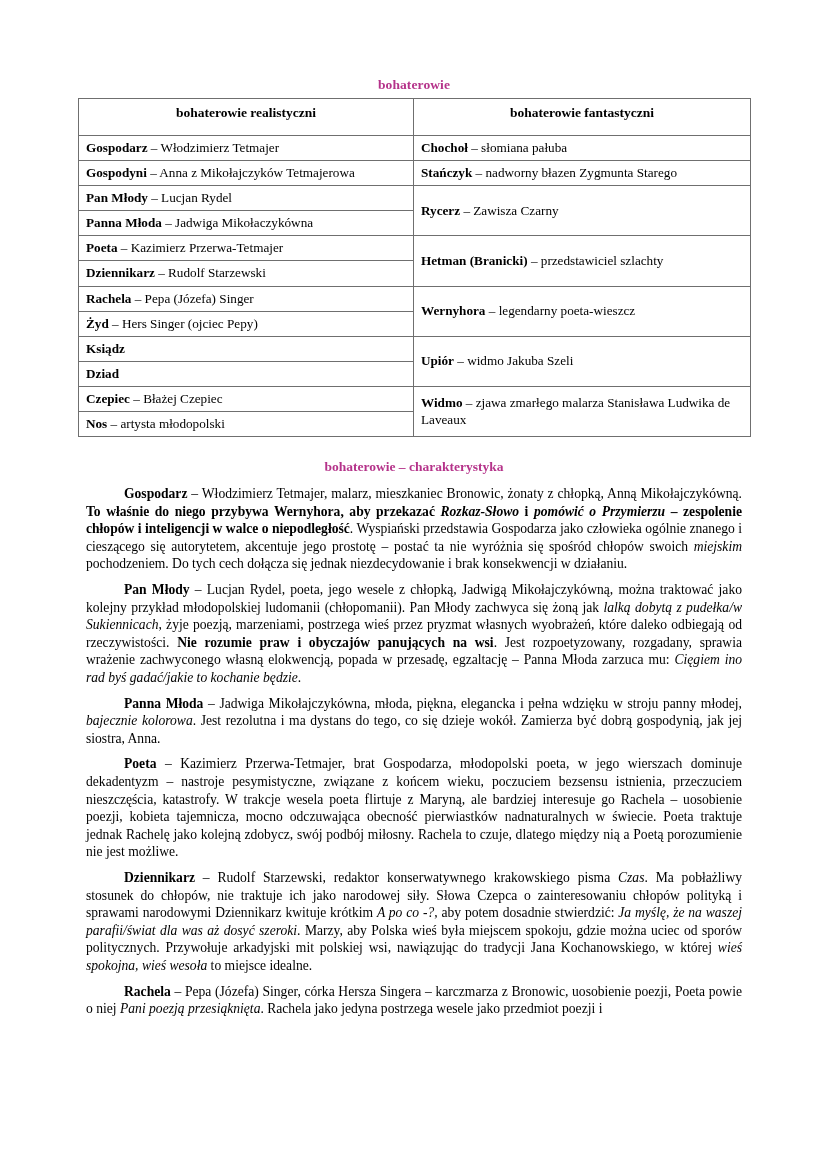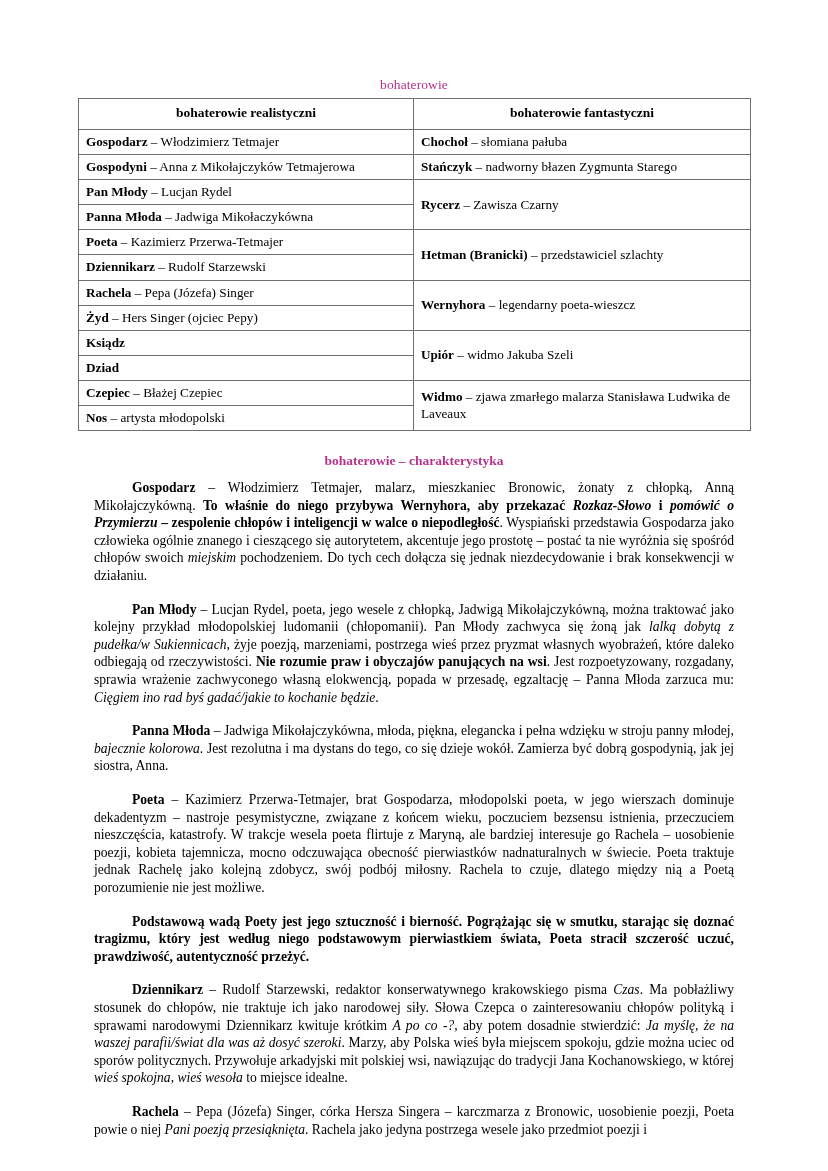--- a/index.html
+++ b/index.html
@@ -19,21 +19,21 @@
     position: relative;
     width: 828px;
     height: 1171px;
     box-sizing: border-box;
     padding: 78px 78px 40px 78px;
   }
 
   
   .doc-title {
     text-align: center;
-    font-weight: normal;
+    font-weight: bold;
     font-size: 13.5px;
     line-height: 1.0;
     color: #b5338a;
     margin: 0 0 6px 0;
     letter-spacing: 0.1px;
   }
   .section-heading {
     text-align: center;
     font-weight: bold;
     font-size: 13.5px;
@@ -57,35 +57,35 @@
     border: 1px solid #6f6f6f;
     padding: 4px 7px 4px 7px;
     vertical-align: middle;
     line-height: 1.22;
   }
   table.heroes th {
     text-align: center;
     font-weight: bold;
     font-size: 13.5px;
     padding-top: 6px;
-    padding-bottom: 8px;
+    padding-bottom: 14px;
   }
   table.heroes td {
     text-align: left;
   }
   col.col-left  { width: 335px; }
   col.col-right { width: 337px; }
   .cell-name { font-weight: bold; }
   .cell-rest { font-weight: normal; }
   .spanbig { vertical-align: middle; }
   td.just { text-align: justify; text-justify: inter-word; }
 
   
   p.body {
-    margin: 16px;
+    margin: 8px;
     font-size: 13.6px;
     line-height: 17.6px;
     text-align: justify;
     text-justify: inter-word;
     text-indent: 38px;
     hyphens: none;
   }
   p.body.first { margin-top: 2px; }
 </style>
 </head>
@@ -155,18 +155,17 @@
 
   <div class="section-heading-block">
     <div class="section-heading">bohaterowie – charakterystyka</div>
   </div>
 
   <div id="body-copy">
       <p class="body first"><span style="font-weight: bold;">Gospodarz</span><span> – Włodzimierz Tetmajer, malarz, mieszkaniec Bronowic, żonaty z chłopką, Anną Mikołajczykówną. </span><span style="font-weight: bold;">To właśnie do niego przybywa Wernyhora, aby przekazać </span><span style="font-weight: bold; font-style: italic;">Rozkaz-Słowo</span><span style="font-weight: bold;"> i </span><span style="font-weight: bold; font-style: italic;">pomówić o Przymierzu</span><span style="font-weight: bold;"> – zespolenie chłopów i inteligencji w walce o niepodległość</span><span>. Wyspiański przedstawia Gospodarza jako człowieka ogólnie znanego i cieszącego się autorytetem, akcentuje jego prostotę – postać ta nie wyróżnia się spośród chłopów swoich </span><span style="font-style: italic;">miejskim</span><span> pochodzeniem. Do tych cech dołącza się jednak niezdecydowanie i brak konsekwencji w działaniu.</span></p>
       <p class="body"><span style="font-weight: bold;">Pan Młody</span><span> – Lucjan Rydel, poeta, jego wesele z chłopką, Jadwigą Mikołajczykówną, można traktować jako kolejny przykład młodopolskiej ludomanii (chłopomanii). Pan Młody zachwyca się żoną jak </span><span style="font-style: italic;">lalką dobytą z pudełka/w Sukiennicach</span><span>, żyje poezją, marzeniami, postrzega wieś przez pryzmat własnych wyobrażeń, które daleko odbiegają od rzeczywistości. </span><span style="font-weight: bold;">Nie rozumie praw i obyczajów panujących na wsi</span><span>. Jest rozpoetyzowany, rozgadany, sprawia wrażenie zachwyconego własną elokwencją, popada w przesadę, egzaltację – Panna Młoda zarzuca mu: </span><span style="font-style: italic;">Cięgiem ino rad byś gadać/jakie to kochanie będzie</span><span>.</span></p>
       <p class="body"><span style="font-weight: bold;">Panna Młoda</span><span> – Jadwiga Mikołajczykówna, młoda, piękna, elegancka i pełna wdzięku w stroju panny młodej, </span><span style="font-style: italic;">bajecznie kolorowa</span><span>. Jest rezolutna i ma dystans do tego, co się dzieje wokół. Zamierza być dobrą gospodynią, jak jej siostra, Anna.</span></p>
       <p class="body"><span style="font-weight: bold;">Poeta</span><span> – Kazimierz Przerwa-Tetmajer, brat Gospodarza, młodopolski poeta, w jego wierszach dominuje dekadentyzm – nastroje pesymistyczne, związane z końcem wieku, poczuciem bezsensu istnienia, przeczuciem nieszczęścia, katastrofy. W trakcje wesela poeta flirtuje z Maryną, ale bardziej interesuje go Rachela – uosobienie poezji, kobieta tajemnicza, mocno odczuwająca obecność pierwiastków nadnaturalnych w świecie. Poeta traktuje jednak Rachelę jako kolejną zdobycz, swój podbój miłosny. Rachela to czuje, dlatego między nią a Poetą porozumienie nie jest możliwe.</span></p>
-      <p class="body"><span style="font-weight: bold;">Podstawową wadą Poety jest jego sztuczność i bierność. Pogrążając się w smutku, starając się doznać tragizmu, który jest według niego podstawowym pierwiastkiem świata, Poeta stracił szczerość uczuć, prawdziwość, autentyczność przeżyć.</span></p>
       <p class="body"><span style="font-weight: bold;">Dziennikarz</span><span> – Rudolf Starzewski, redaktor konserwatywnego krakowskiego pisma </span><span style="font-style: italic;">Czas</span><span>. Ma pobłażliwy stosunek do chłopów, nie traktuje ich jako narodowej siły. Słowa Czepca o zainteresowaniu chłopów polityką i sprawami narodowymi Dziennikarz kwituje krótkim </span><span style="font-style: italic;">A po co -?</span><span>, aby potem dosadnie stwierdzić: </span><span style="font-style: italic;">Ja myślę, że na waszej parafii/świat dla was aż dosyć szeroki</span><span>. Marzy, aby Polska wieś była miejscem spokoju, gdzie można uciec od sporów politycznych. Przywołuje arkadyjski mit polskiej wsi, nawiązując do tradycji Jana Kochanowskiego, w której </span><span style="font-style: italic;">wieś spokojna, wieś wesoła</span><span> to miejsce idealne.</span></p>
       <p class="body"><span style="font-weight: bold;">Rachela</span><span> – Pepa (Józefa) Singer, córka Hersza Singera – karczmarza z Bronowic, uosobienie poezji, Poeta powie o niej </span><span style="font-style: italic;">Pani poezją przesiąknięta</span><span>. Rachela jako jedyna postrzega wesele jako przedmiot poezji i</span></p>
     </div>
 
 </div>
 
 </body></html>

